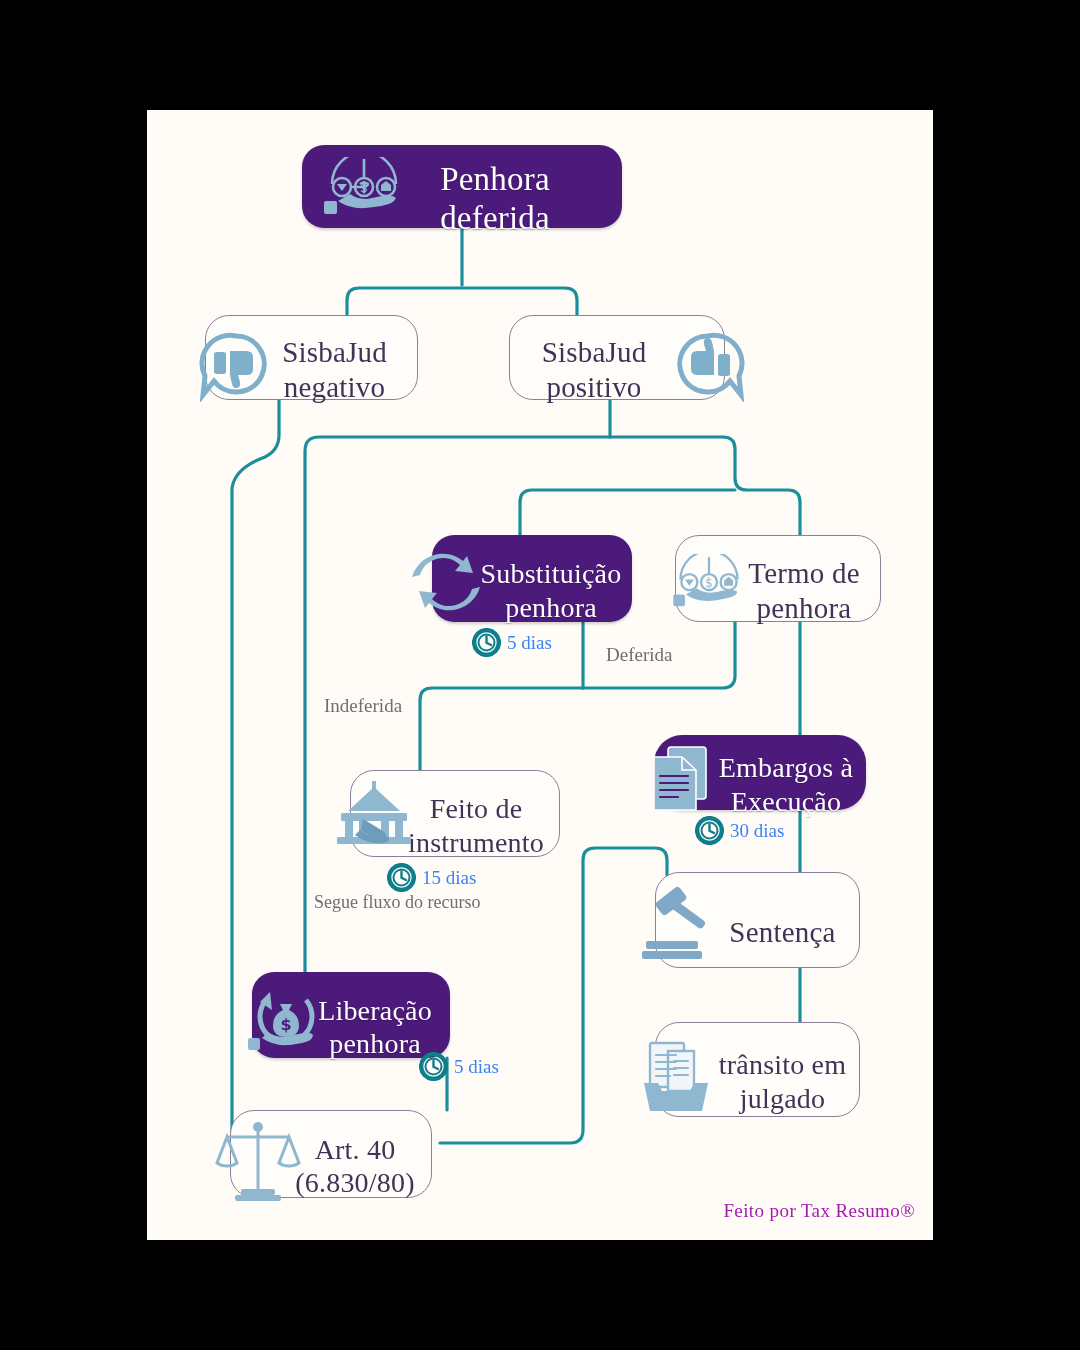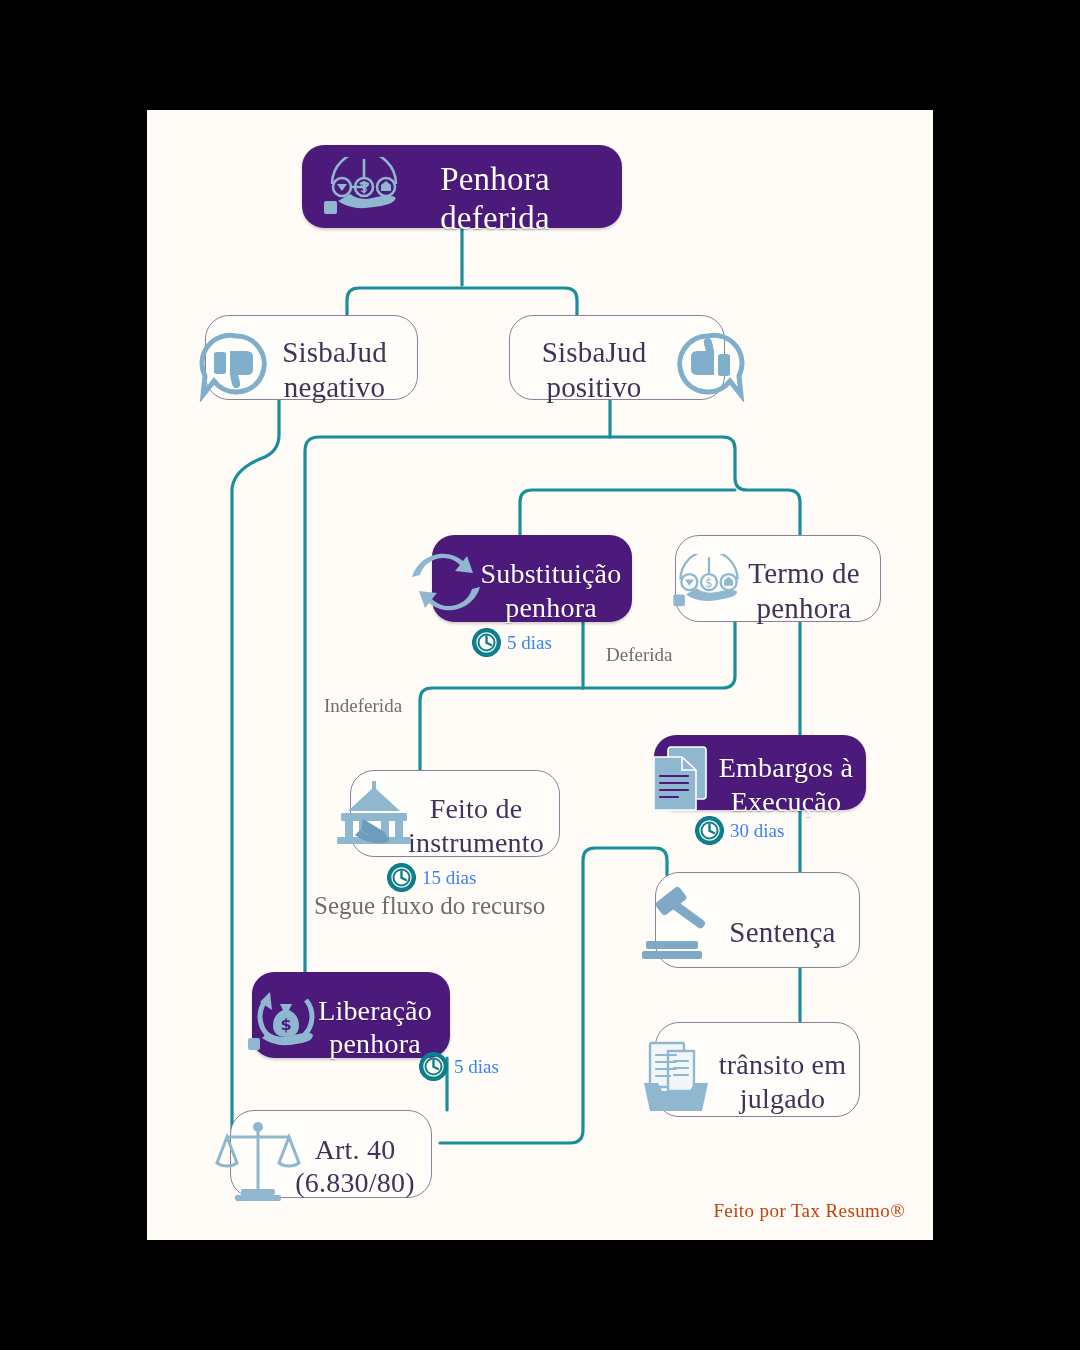--- a/index.html
+++ b/index.html
@@ -8,24 +8,24 @@
   #canvas{position:absolute;left:147px;top:110px;width:786px;height:1130px;background:#FFFCF7;overflow:hidden;}
   svg.edges{position:absolute;left:0;top:0;width:786px;height:1130px;pointer-events:none;}
   .node{position:absolute;display:flex;align-items:center;box-sizing:border-box;}
   .node .lbl{position:relative;z-index:3;width:100%;text-align:center;line-height:1.18;letter-spacing:.2px;margin-top:24px;}
   .node.purple{background:#4C1A7A;border-radius:22px;box-shadow:0 2px 3px rgba(0,0,0,.18);}
   .node.purple .lbl{color:#FFFFFF;text-shadow:0 1px 1px rgba(0,0,0,.25);}
   .node.white{background:#FFFDFA;border:1.6px solid #8E7E9B;border-radius:24px;}
   .node.white .lbl{color:#413358;}
   .ico{position:absolute;z-index:4;display:block;}
   .edgelabel{position:absolute;color:#6E6E72;font-size:19px;white-space:nowrap;}
-  .note{position:absolute;color:#6E6E72;font-size:25px;white-space:nowrap;}
+  .note{position:absolute;color:#6E6E72;font-size:18px;white-space:nowrap;}
   .badge{position:absolute;display:flex;align-items:center;gap:6px;z-index:6;}
   .badge .txt{color:#3b82f6;font-size:19px;font-weight:normal;white-space:nowrap;}
-  .credit{position:absolute;right:28px;bottom:18px;color:#c2410c;font-size:19px;letter-spacing:.4px;}
+  .credit{position:absolute;right:18px;bottom:18px;color:#a21caf;font-size:19px;letter-spacing:.4px;}
 </style>
 </head>
 <body>
 
 <div id="stage">
   <div id="canvas">
 
     <svg class="edges" viewBox="0 0 786 1130">
       <g fill="none" stroke="#1B8E9B" stroke-width="3.2" stroke-linecap="round" stroke-linejoin="round">
 
@@ -181,21 +181,21 @@
     <div class="badge" style="left:240px;top:753px;">
       <svg width="29" height="29" viewBox="0 0 29 29">
         <circle cx="14.5" cy="14.5" r="12.4" fill="none" stroke="#0E7E8C" stroke-width="4.4"></circle>
         <circle cx="14.5" cy="14.5" r="8" fill="none" stroke="#0E7E8C" stroke-width="2"></circle>
         <path d="M14.5,8.5 L14.5,14.8 L19,17" stroke="#0E7E8C" stroke-width="2.4" fill="none" stroke-linecap="round"></path>
       </svg>
       <span class="txt">15 dias</span>
     </div>
     <div class="note" style="left:167px;top:782px;">Segue fluxo do recurso</div>
 
-    <div class="node purple" style="left:507px;top:625px;width:212px;height:75px;">
+    <div class="node purple" style="left:507px;top:625px;width:212px;height:75px;border-radius:28px;">
       <svg class="ico" style="left:-6px;top:8px;" width="70" height="74" viewBox="0 0 70 74">
         <g fill="#8FB7D0" stroke="#FFFFFF" stroke-width="1.6">
           <rect x="20" y="4" width="38" height="52" rx="3"></rect>
           <path d="M6,14 l28,0 l14,13 l0,40 l-42,0 z"></path>
         </g>
         <path d="M34,14 l0,13 l14,0" fill="none" stroke="#FFFFFF" stroke-width="1.6"></path>
         <g stroke="#4C1A7A" stroke-width="2.2" stroke-linecap="round">
           <path d="M12,33 l28,0"></path>
             <path d="M12,40 l28,0"></path>
             <path d="M12,47 l28,0"></path>

